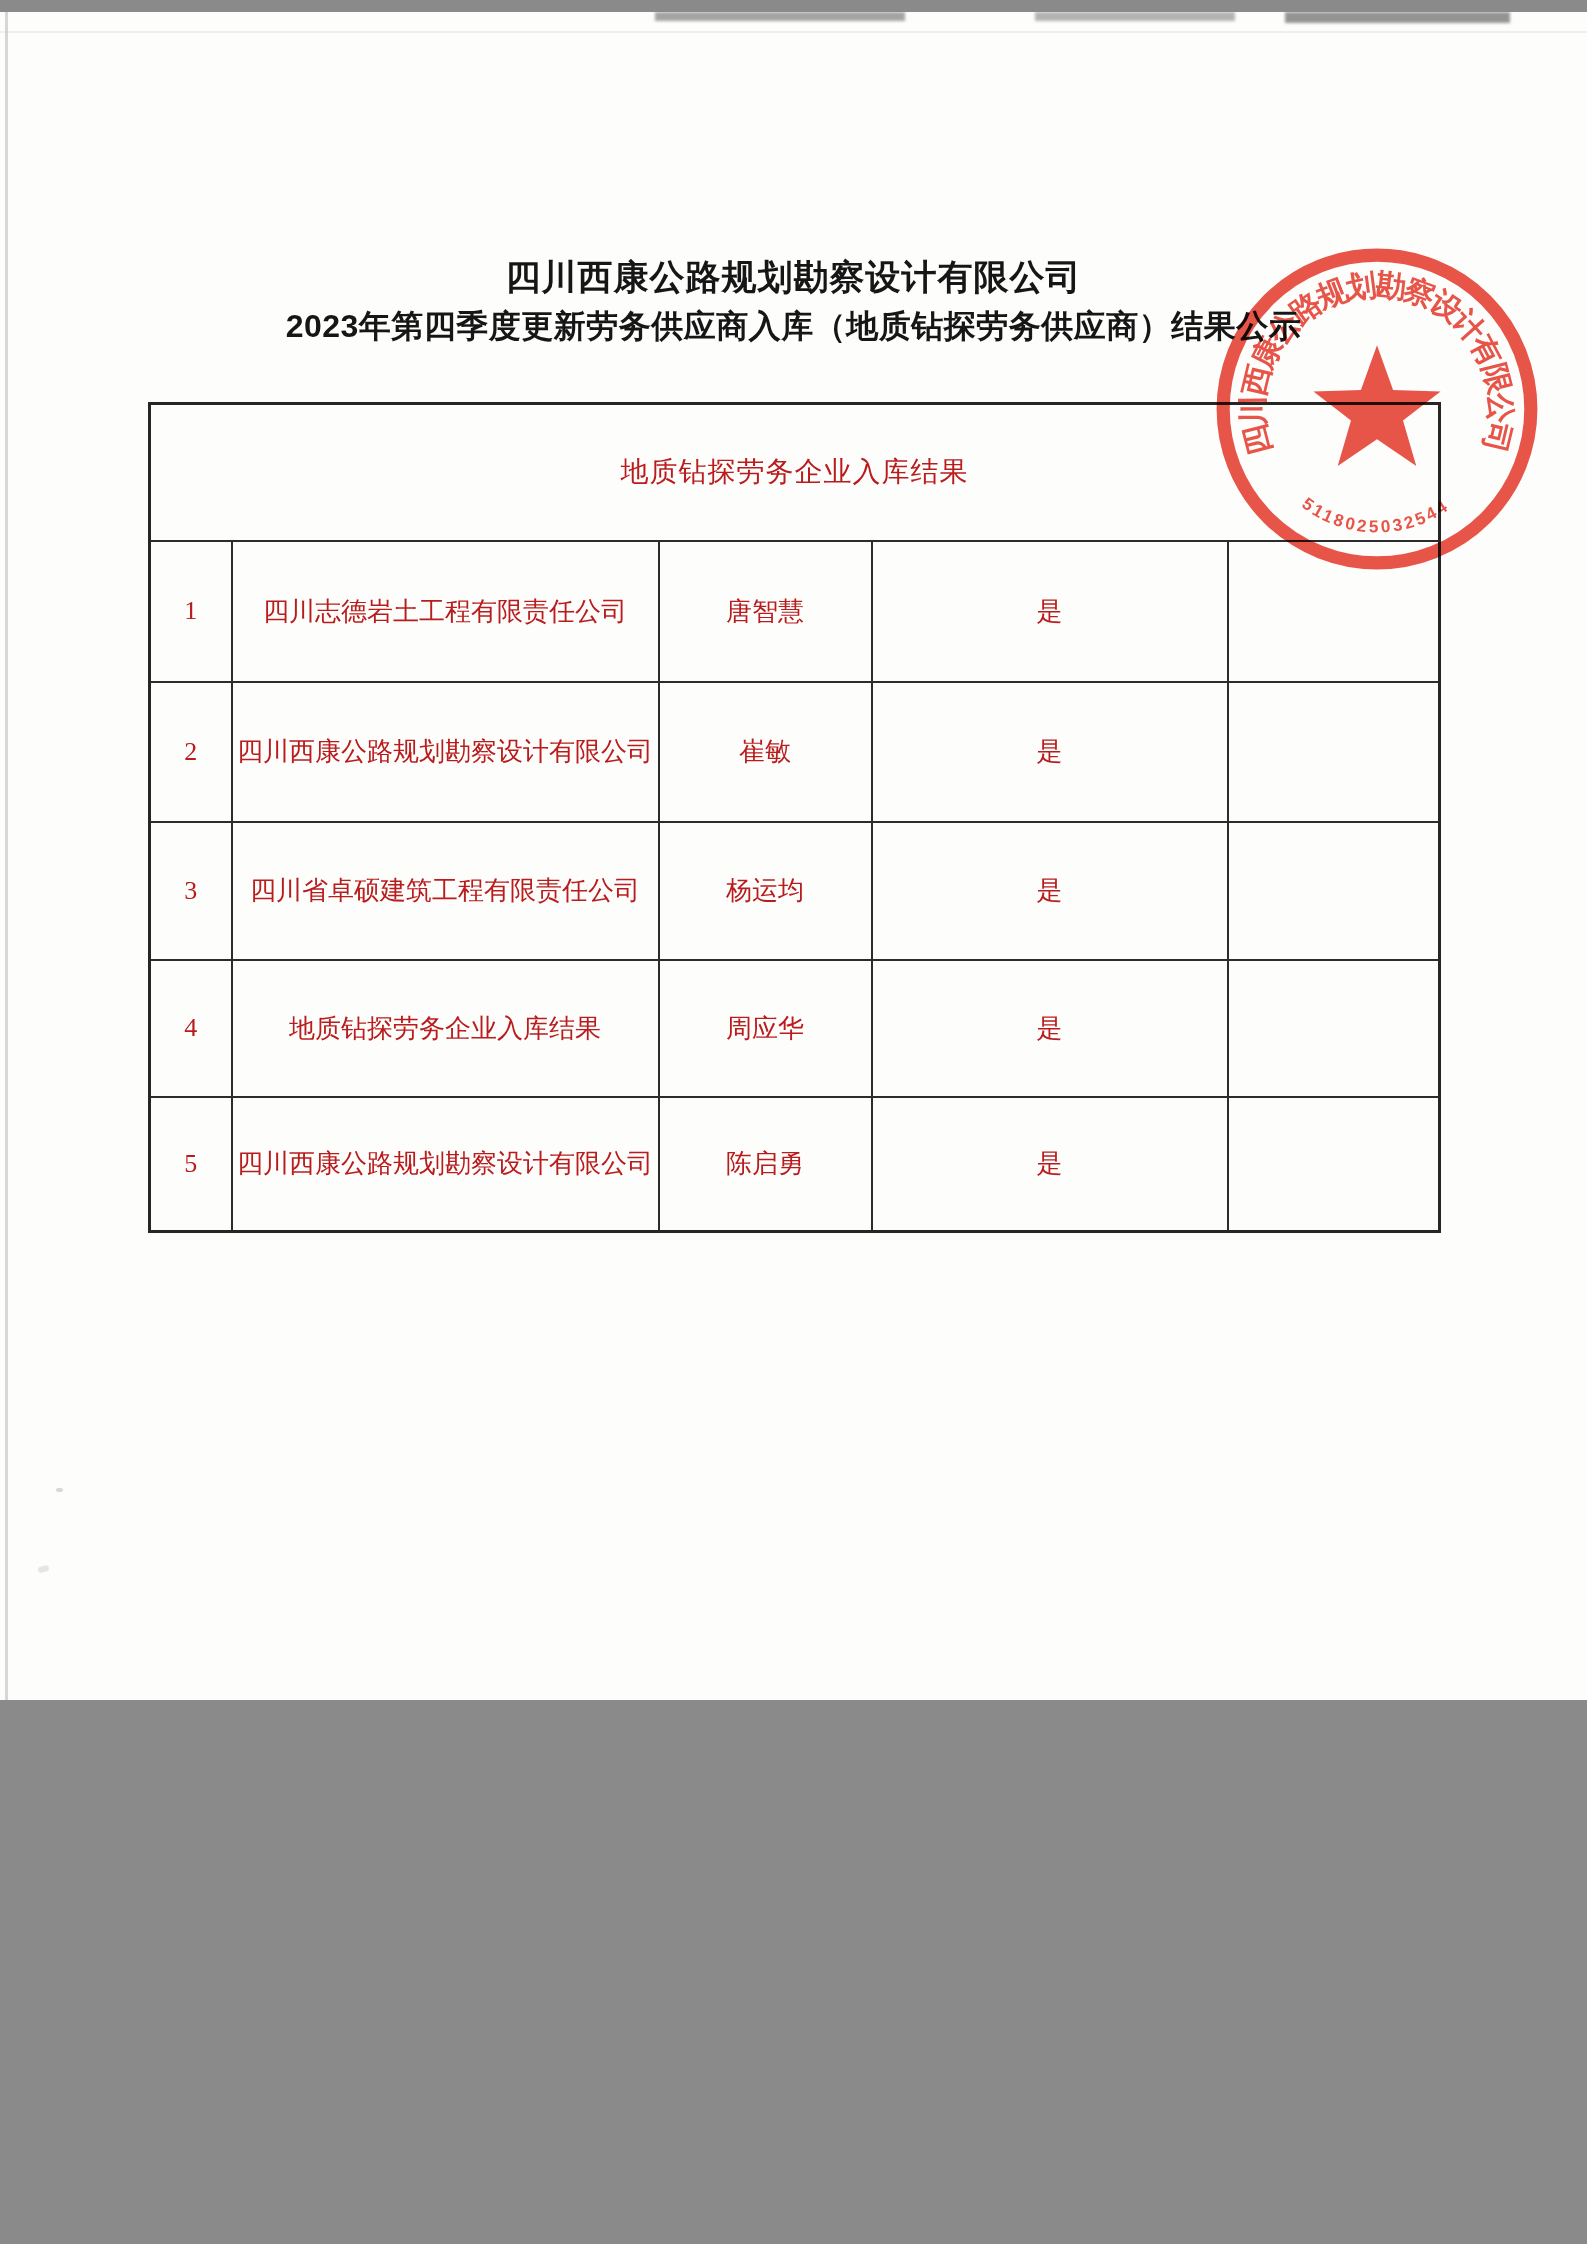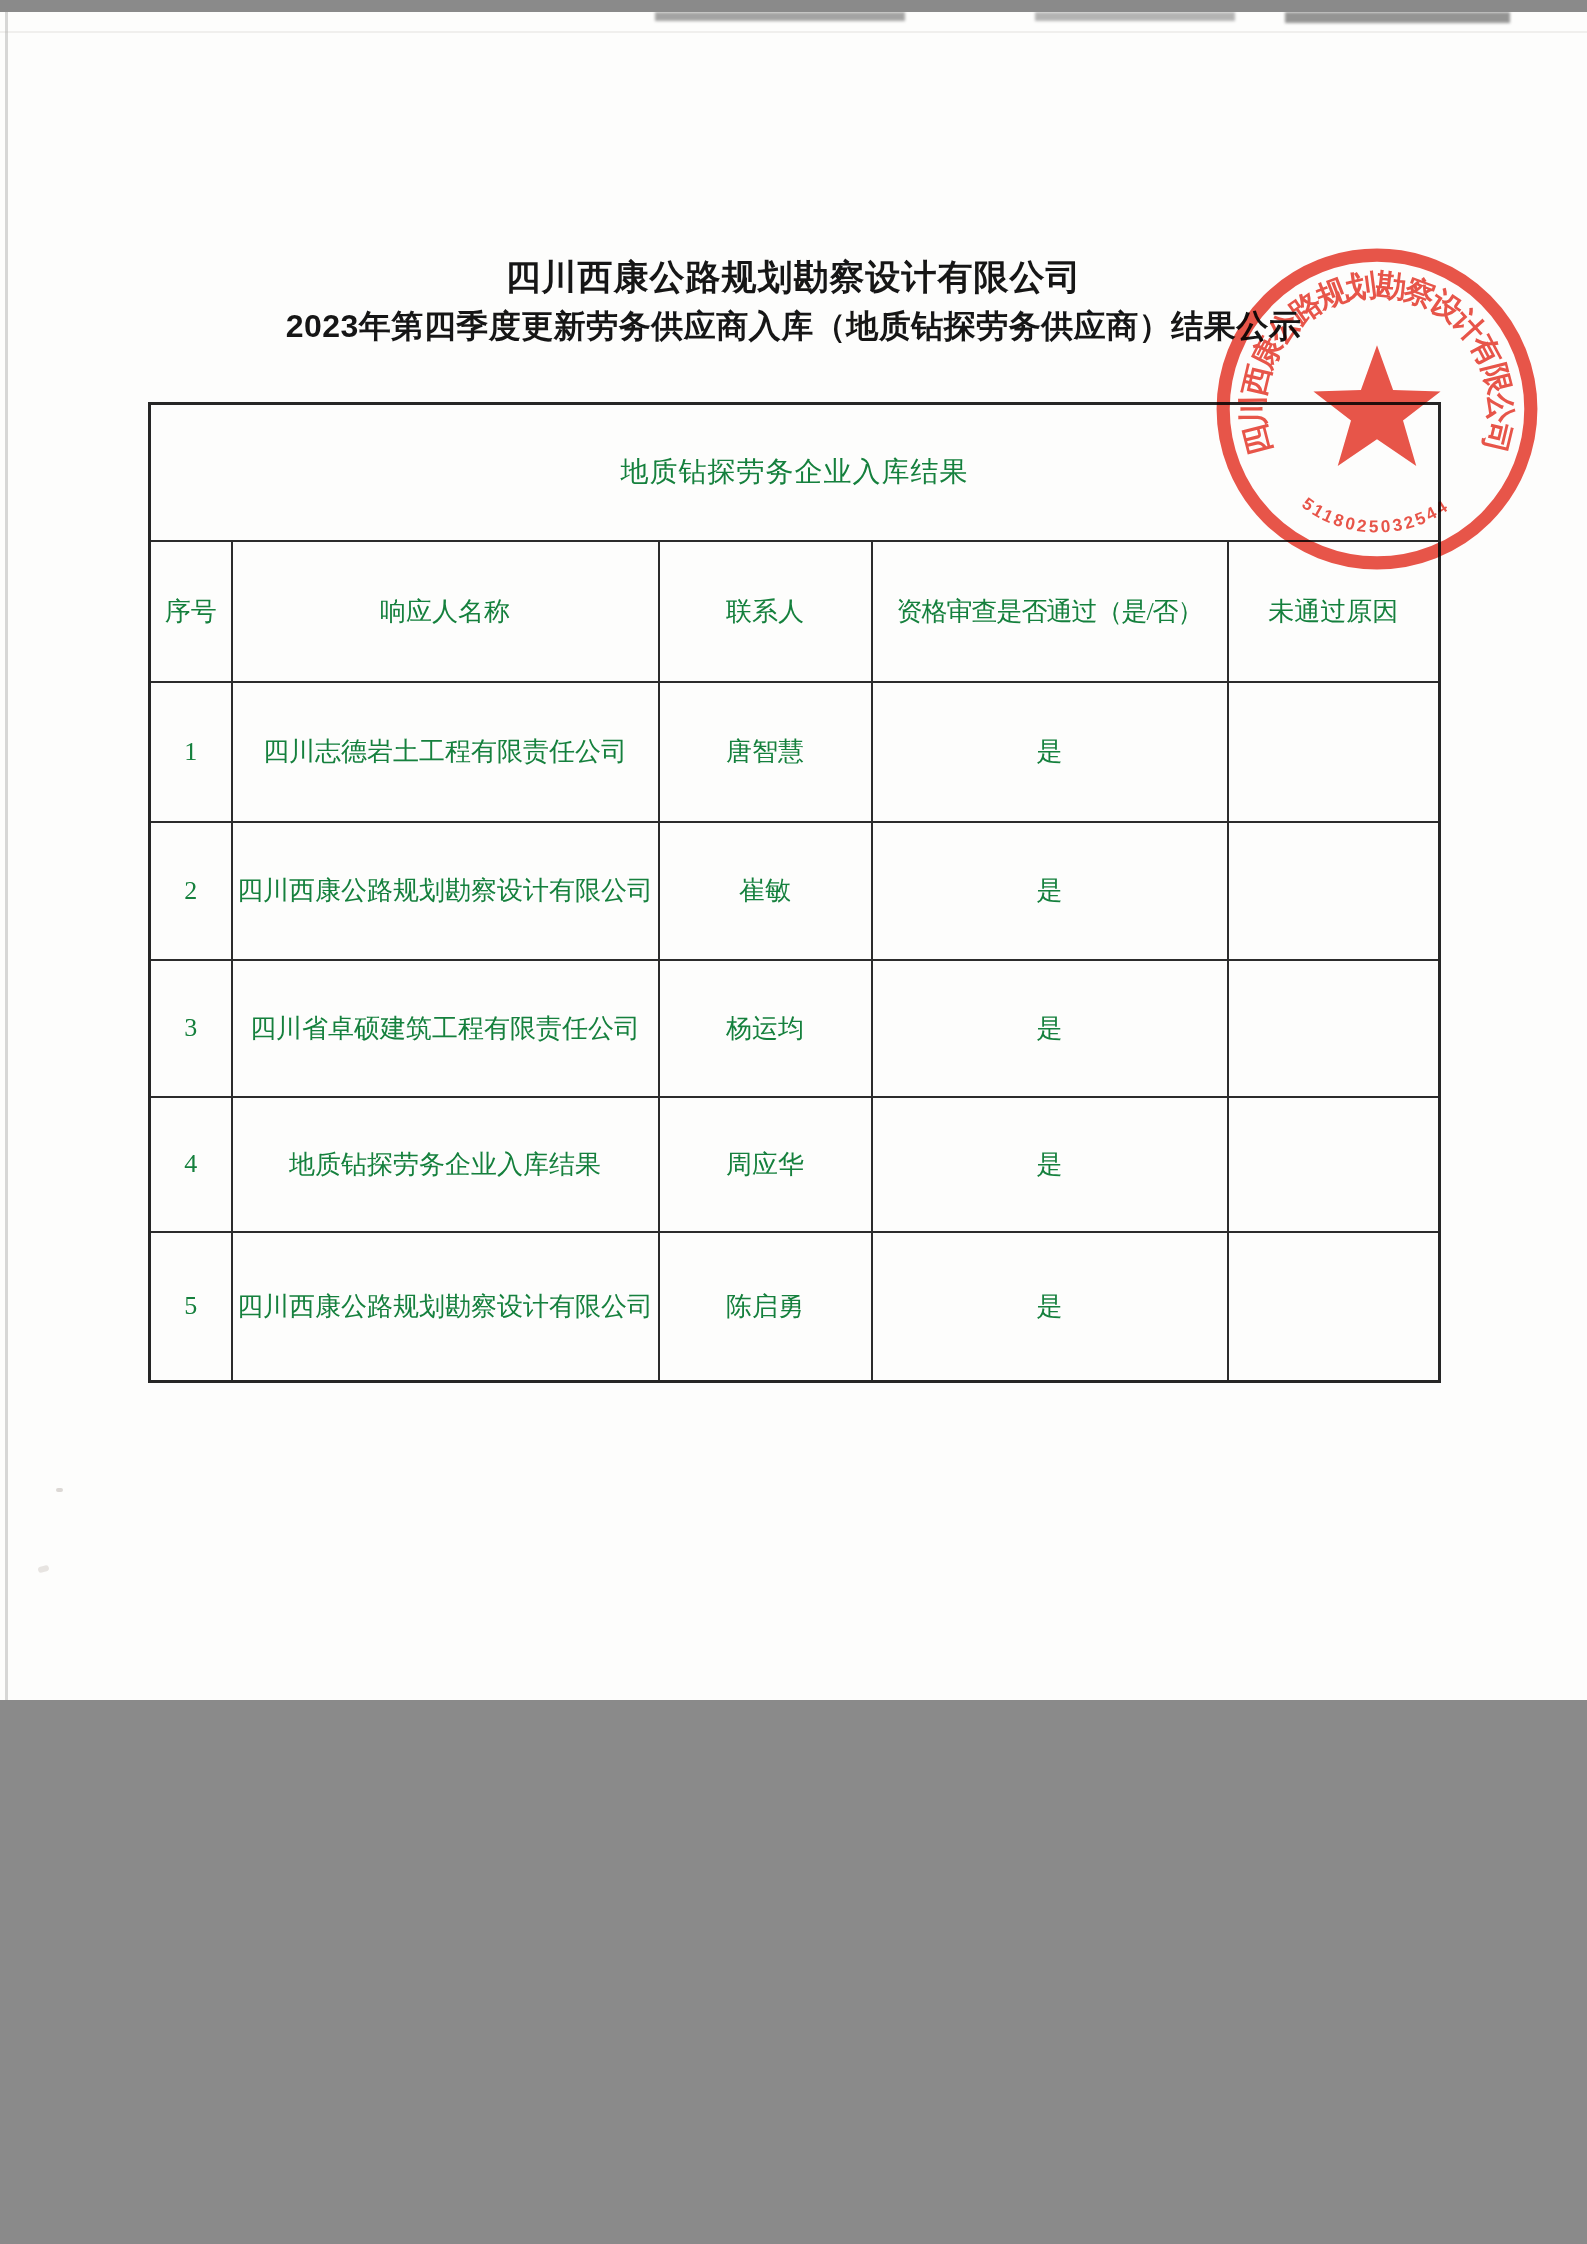--- a/index.html
+++ b/index.html
@@ -44,21 +44,21 @@
     font-weight:700;color:#161616;
   }
   .title-line1{font-size:35px;letter-spacing:1px;line-height:1;margin:0;}
   .title-line2{font-size:32px;letter-spacing:.5px;line-height:1;margin:16px 0 0 0;}
   
   .doc-table{
     position:absolute;left:148px;top:390px;
     border-collapse:collapse;table-layout:fixed;
     width:1290px;
     font-family:"Liberation Serif","DejaVu Serif",serif;
-    font-size:26px;color:#15803d;
+    font-size:26px;color:#b91c1c;
   }
   .doc-table td,.doc-table th{
     border:2px solid #2c2c2c;
     text-align:center;vertical-align:middle;
     padding:0 2px;overflow:hidden;
     font-weight:400;
   }
   .doc-table{border:3px solid #262626;}
   .doc-table .caption-cell{font-size:28px;letter-spacing:1px;}
   .doc-table tr:nth-child(1){height:137px;}
@@ -99,27 +99,20 @@
     <colgroup>
       <col style="width:82px">
       <col style="width:427px">
       <col style="width:213px">
       <col style="width:356px">
       <col style="width:212px">
     </colgroup>
     <tbody>
       <tr>
         <td class="caption-cell" colspan="5">地质钻探劳务企业入库结果</td>
-      </tr>
-      <tr>
-        <th>序号</th>
-        <th>响应人名称</th>
-        <th>联系人</th>
-        <th class="hdr-qual">资格审查是否通过（是/否）</th>
-        <th>未通过原因</th>
       </tr>
       <tr>
         <td>1</td>
         <td>四川志德岩土工程有限责任公司</td>
         <td>唐智慧</td>
         <td>是</td>
         <td></td>
       </tr>
       <tr>
         <td>2</td>

